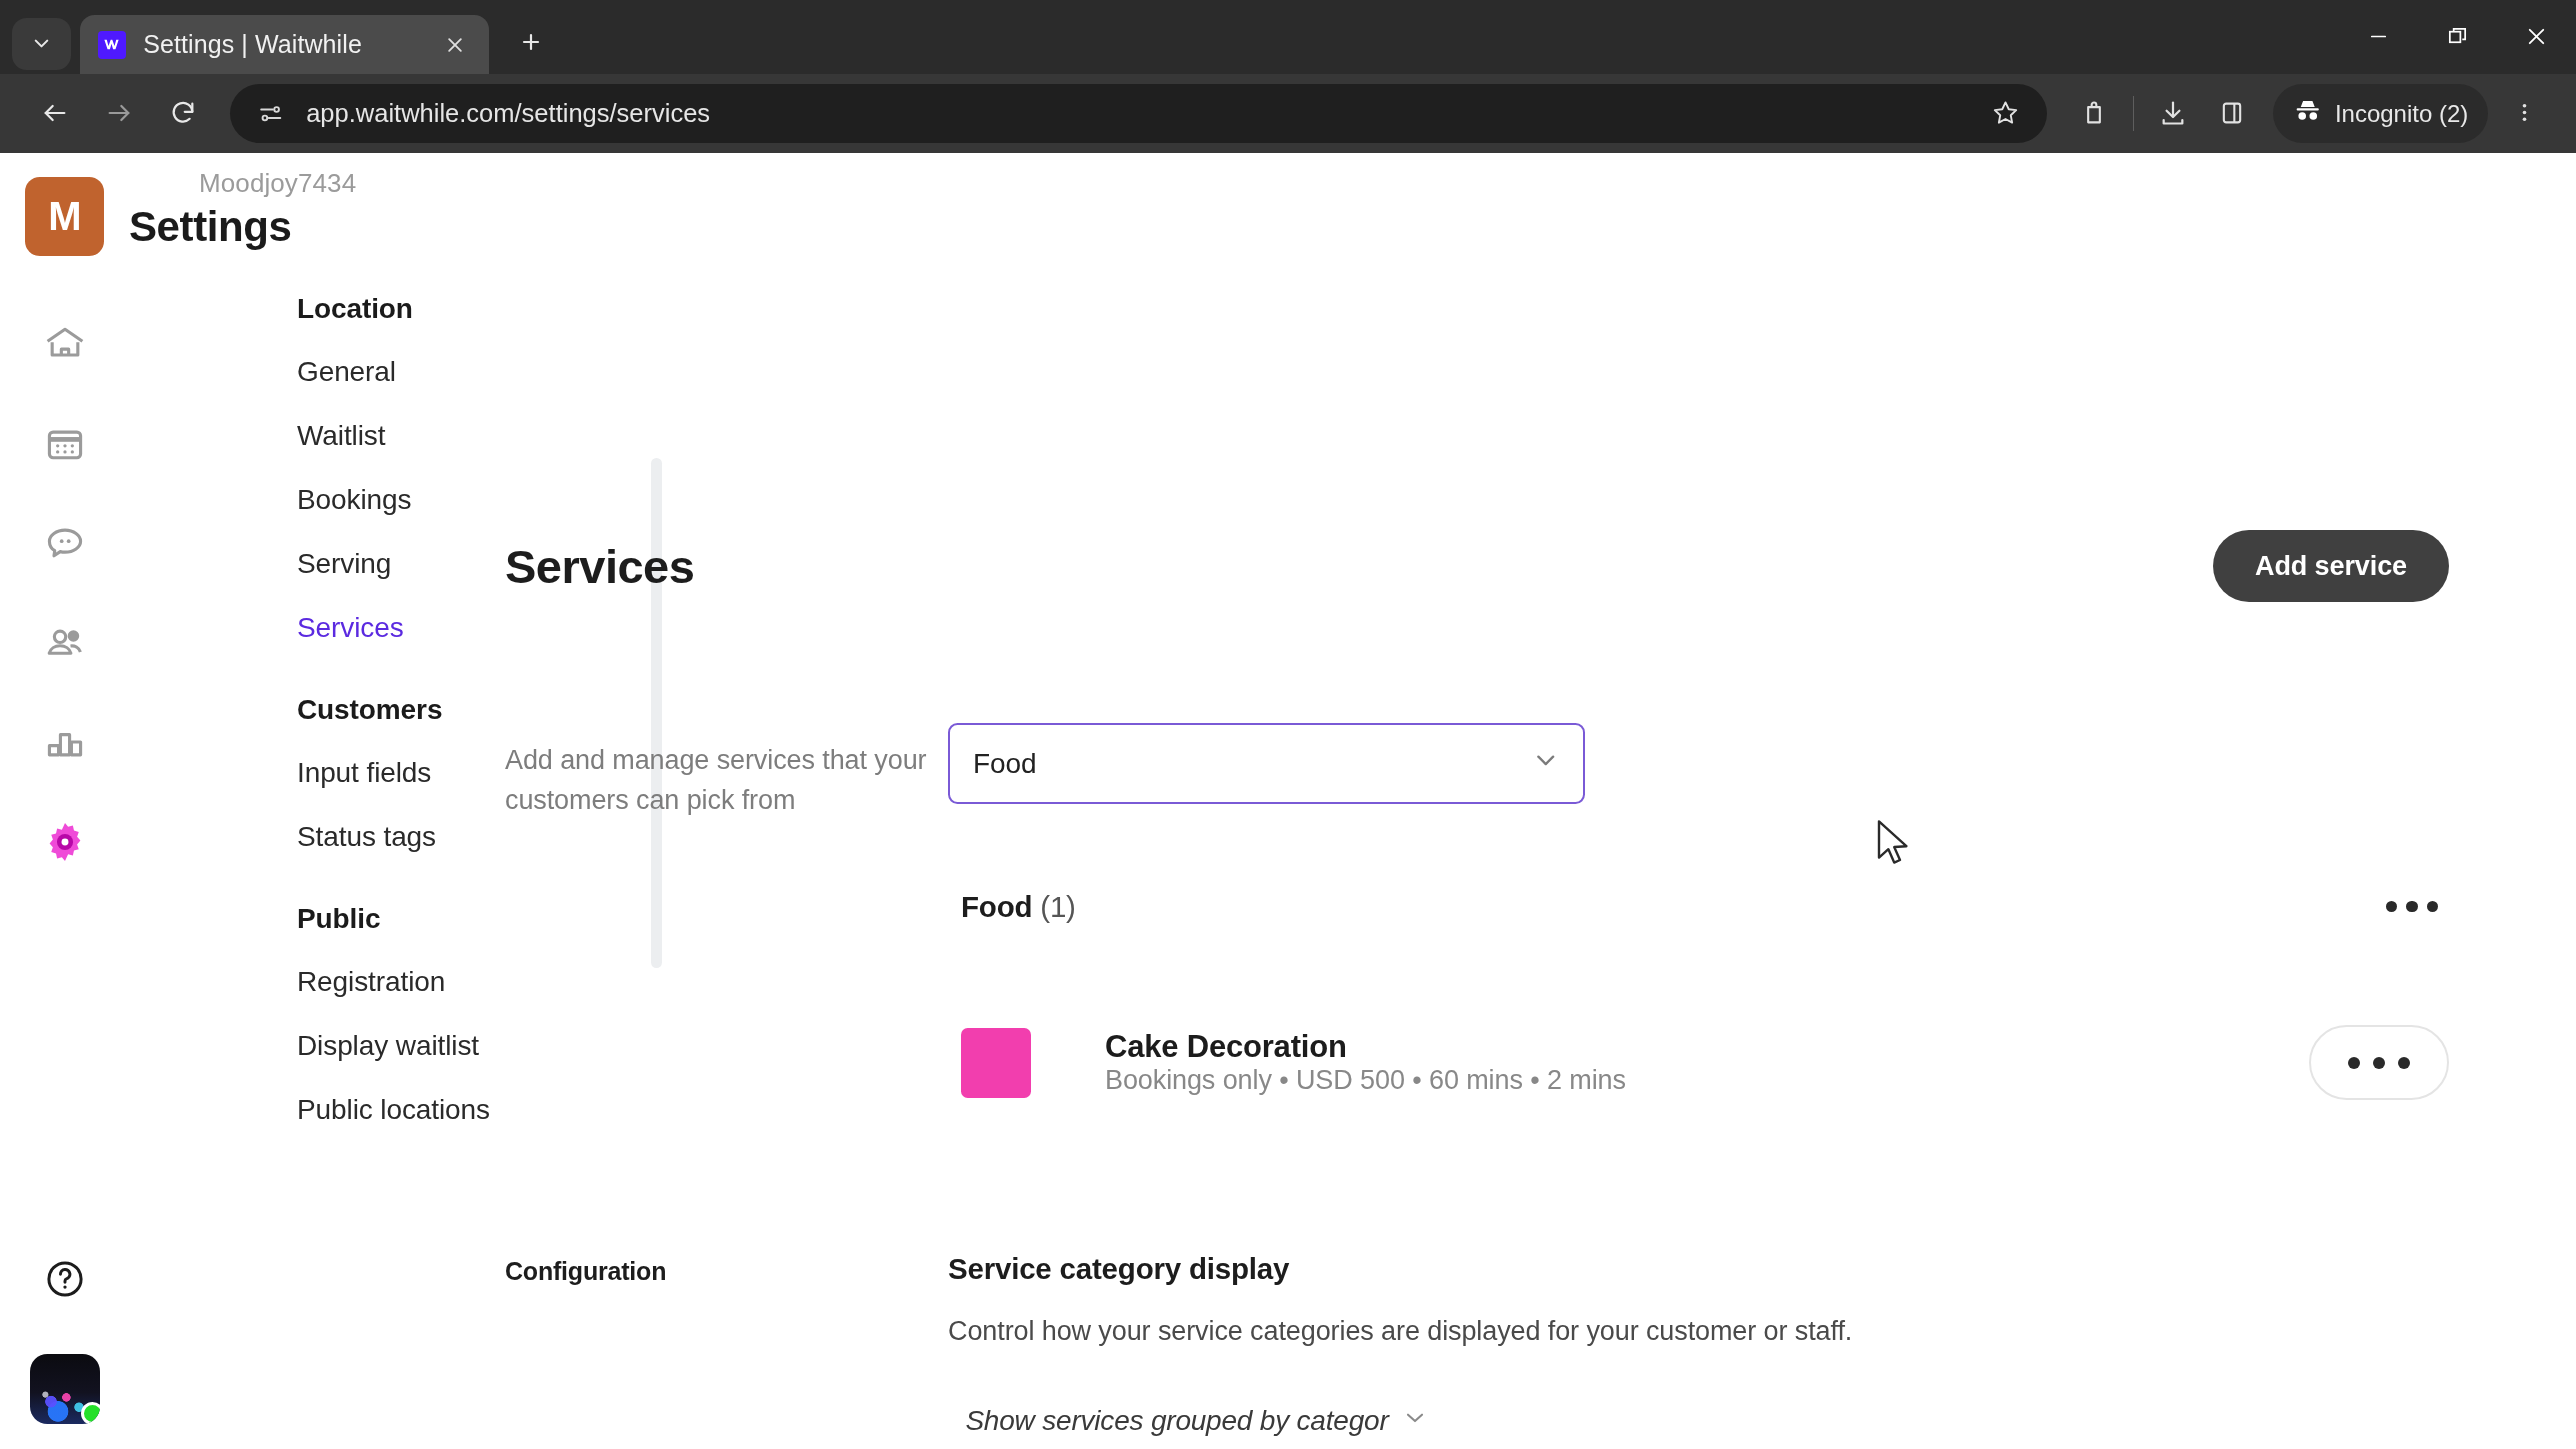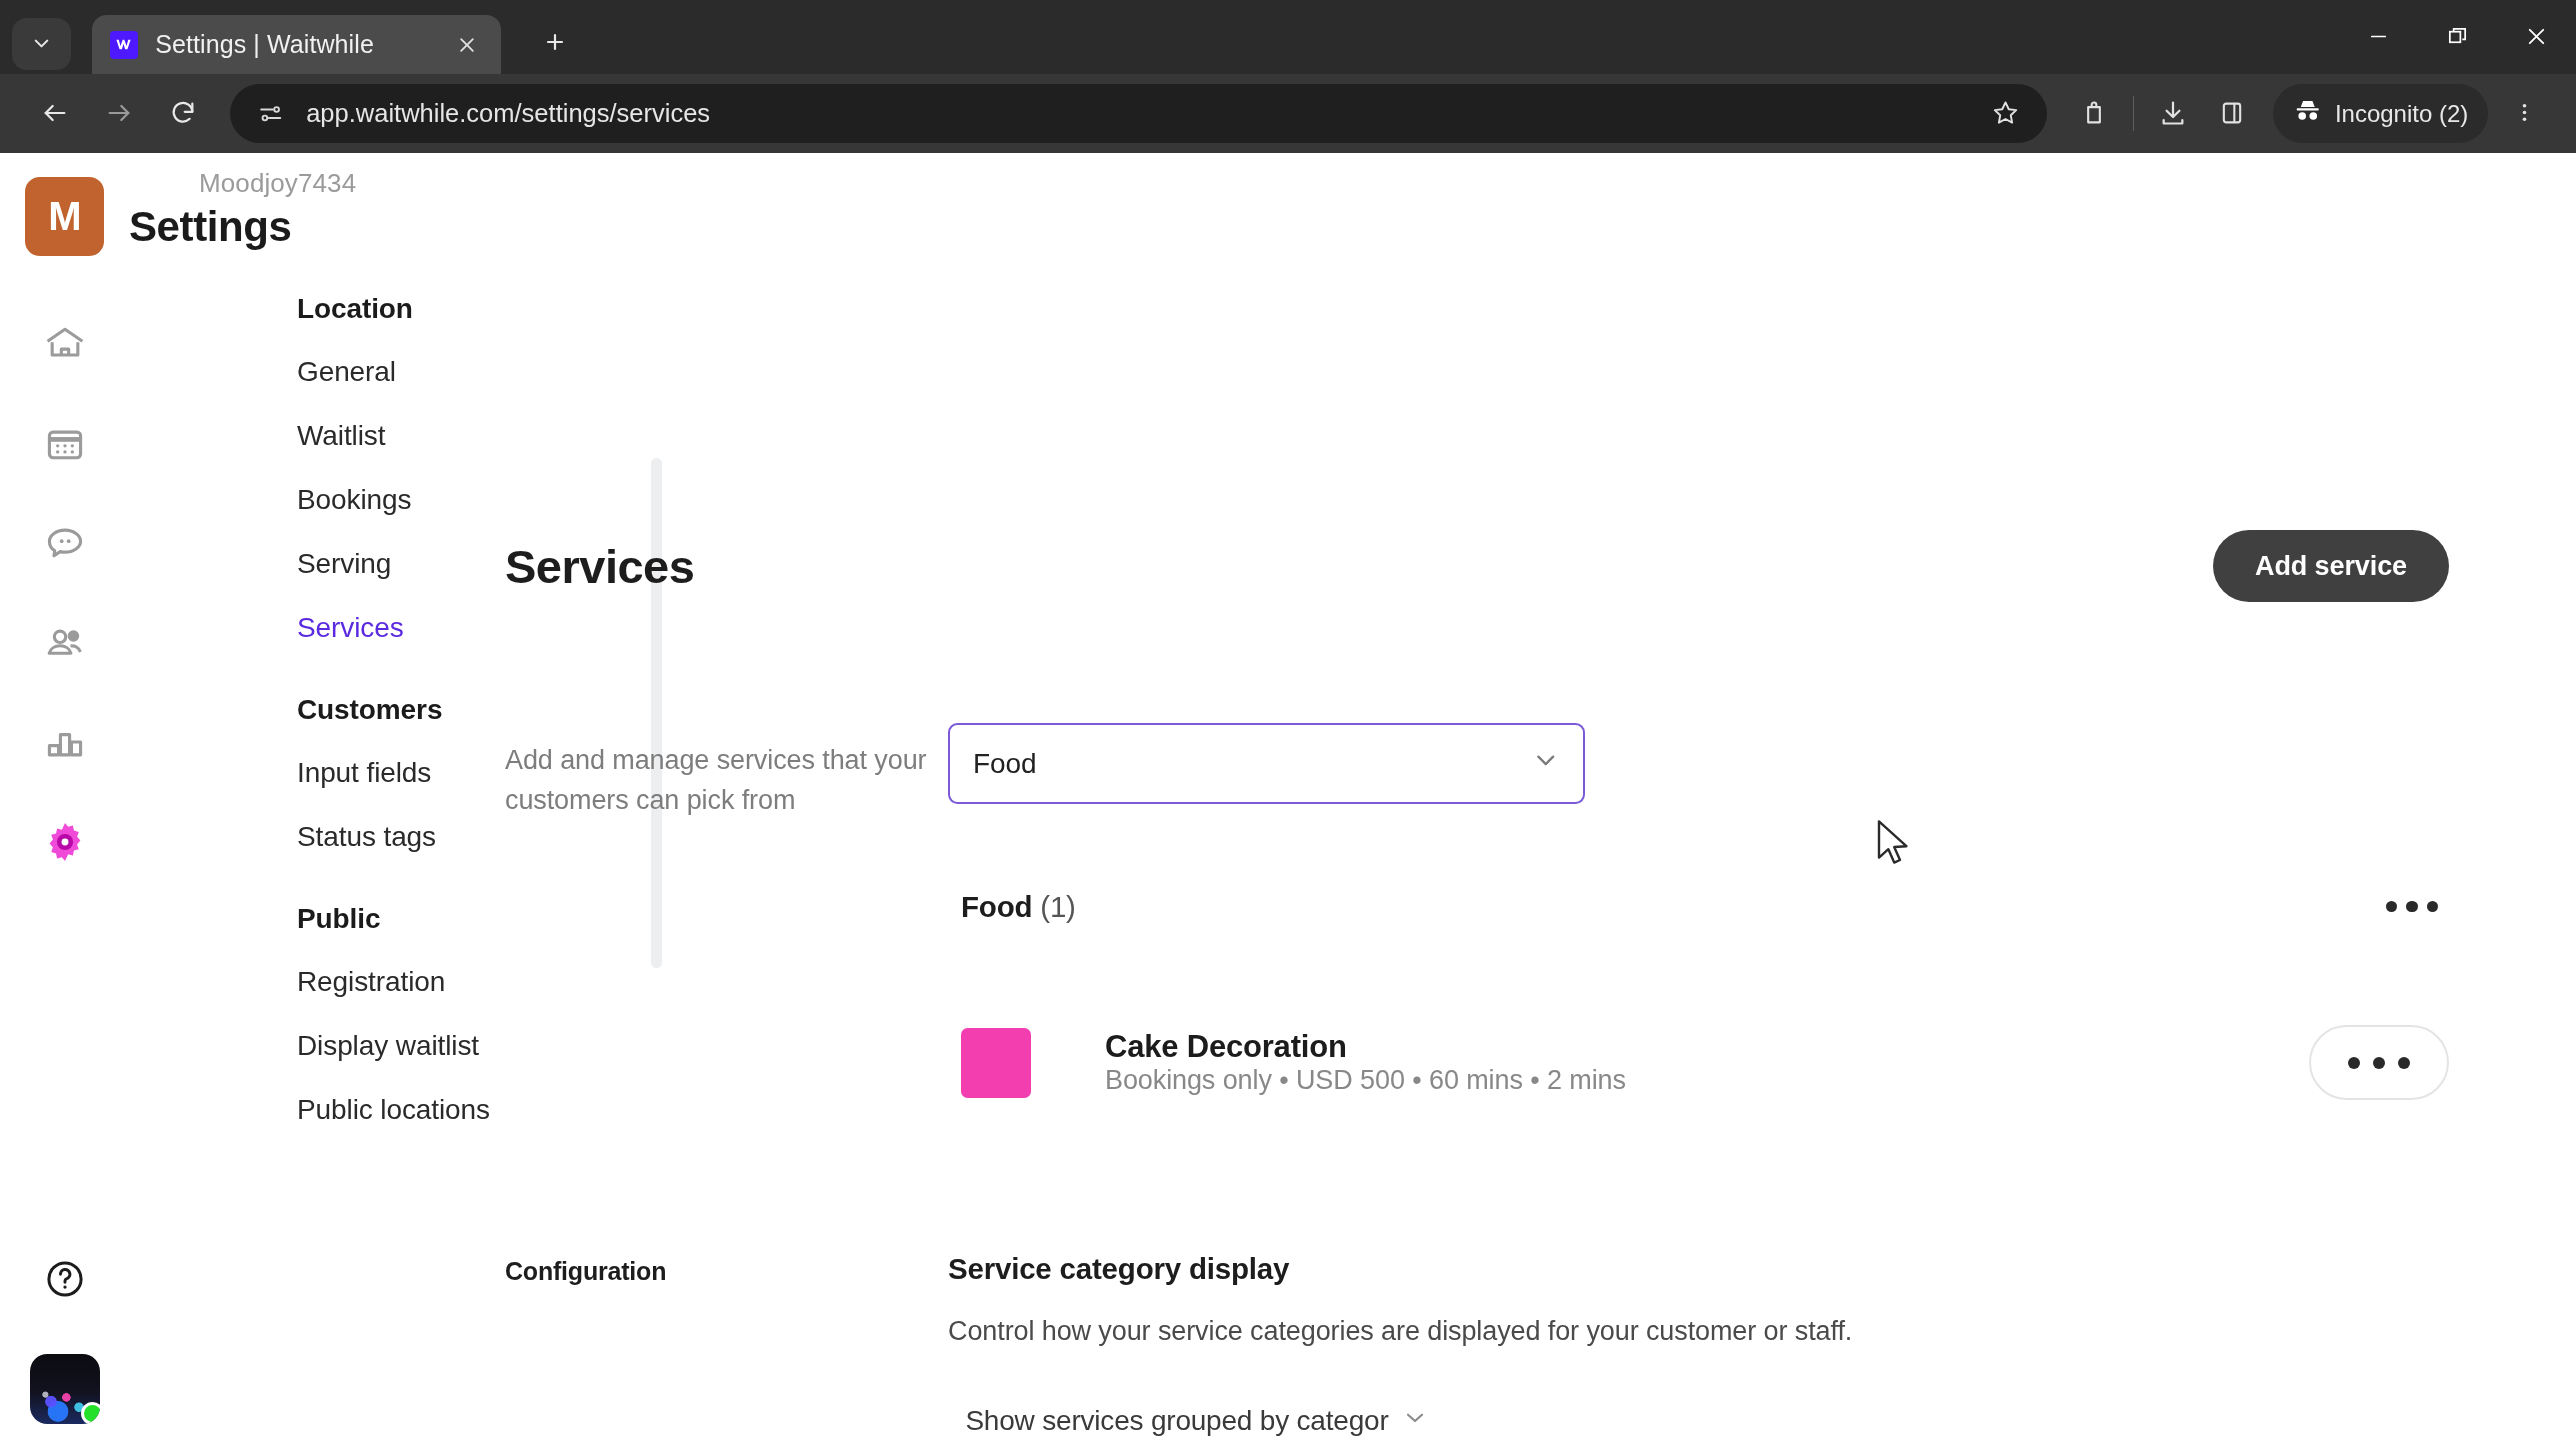--- a/index.html
+++ b/index.html
@@ -10,21 +10,21 @@
     -webkit-font-smoothing:antialiased;
   }
 
   
   .browser { width:2576px; height:1449px; display:flex; flex-direction:column; background:#ffffff; }
 
   .titlebar {
     height:74px; background:#2b2b2b; display:flex; align-items:flex-end;
     position:relative; flex:0 0 74px;
   }
-  .tabstrip { display:flex; align-items:flex-end; height:74px; padding-left:12px; gap:12px; }
+  .tabstrip { display:flex; align-items:flex-end; height:74px; padding-left:12px; gap:0; }
   .tablist-btn {
     width:59px; height:52px; background:#3a3a3a; border-radius:14.8px;
     display:flex; align-items:center; justify-content:center;
     margin-bottom:4px; margin-right:9.4px;
   }
   .tablist-btn svg { width:23px; height:23px; }
   .tab {
     display:flex; align-items:center; height:59px; width:409px;
     background:#4b4b4b; border-radius:14.8px 14.8px 0 0; padding:0 17.4px;
     position:relative;
@@ -191,21 +191,21 @@
     position:absolute; left:0; top:1104px; font-size:25px; color:#1d1d1d;
     font-weight:bold; letter-spacing:-0.2px;
   }
   .config-body { position:absolute; left:443px; top:1099px; right:127px; }
   .cfg-title { font-size:29.5px; font-weight:bold; color:#1d1d1d; letter-spacing:-0.2px; margin-bottom:29.5px;}
   .cfg-desc { font-size:27px; color:#4a4a4a; letter-spacing:-0.1px; margin-bottom:42px;}
   .cfg-select {
     display:inline-flex; align-items:center; height:64px; padding:0 19px 0 17.4px;
     border-radius:6.7px; background:#fff;
   }
-  .cfg-select span { font-size:28px; color:#3a3a3a; letter-spacing:-0.2px; }
+  .cfg-select span { font-size:28px; color:#3a3a3a; letter-spacing:-0.2px;font-style:italic; }
   .cfg-select svg { width:28px; height:28px; margin-left:12px; }
 
   
   .cursor { position:absolute; left:1370px; top:666px; width:38px; height:48px; pointer-events:none;}
 </style>
 </head>
 <body>
 
 <div class="browser">
 

